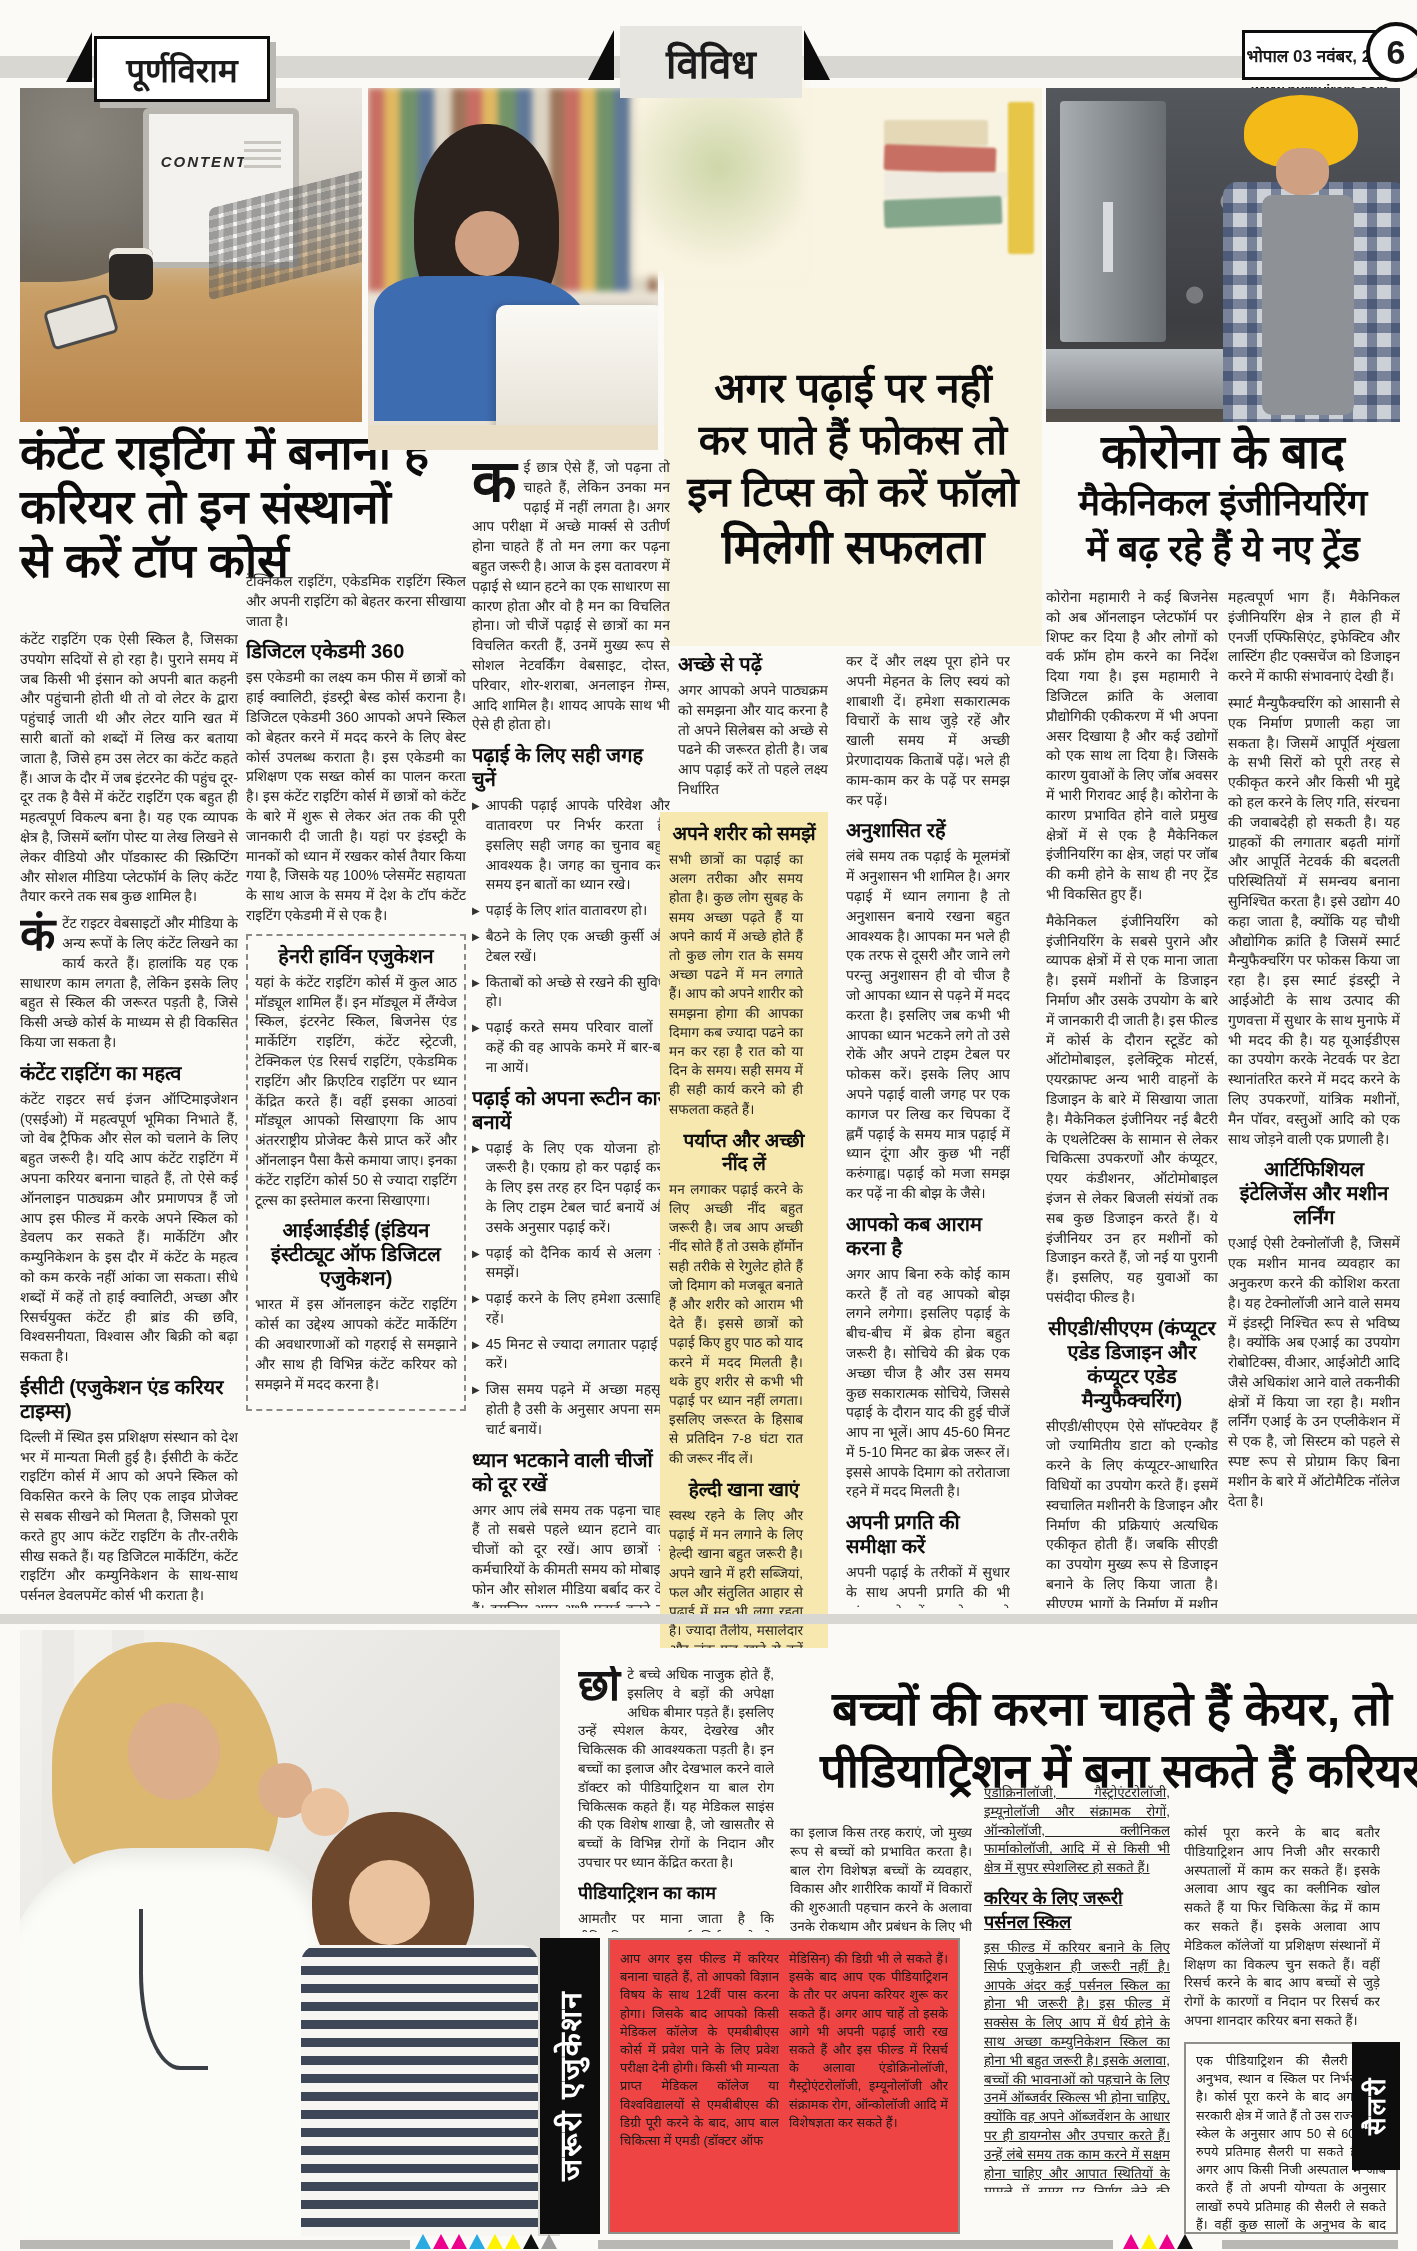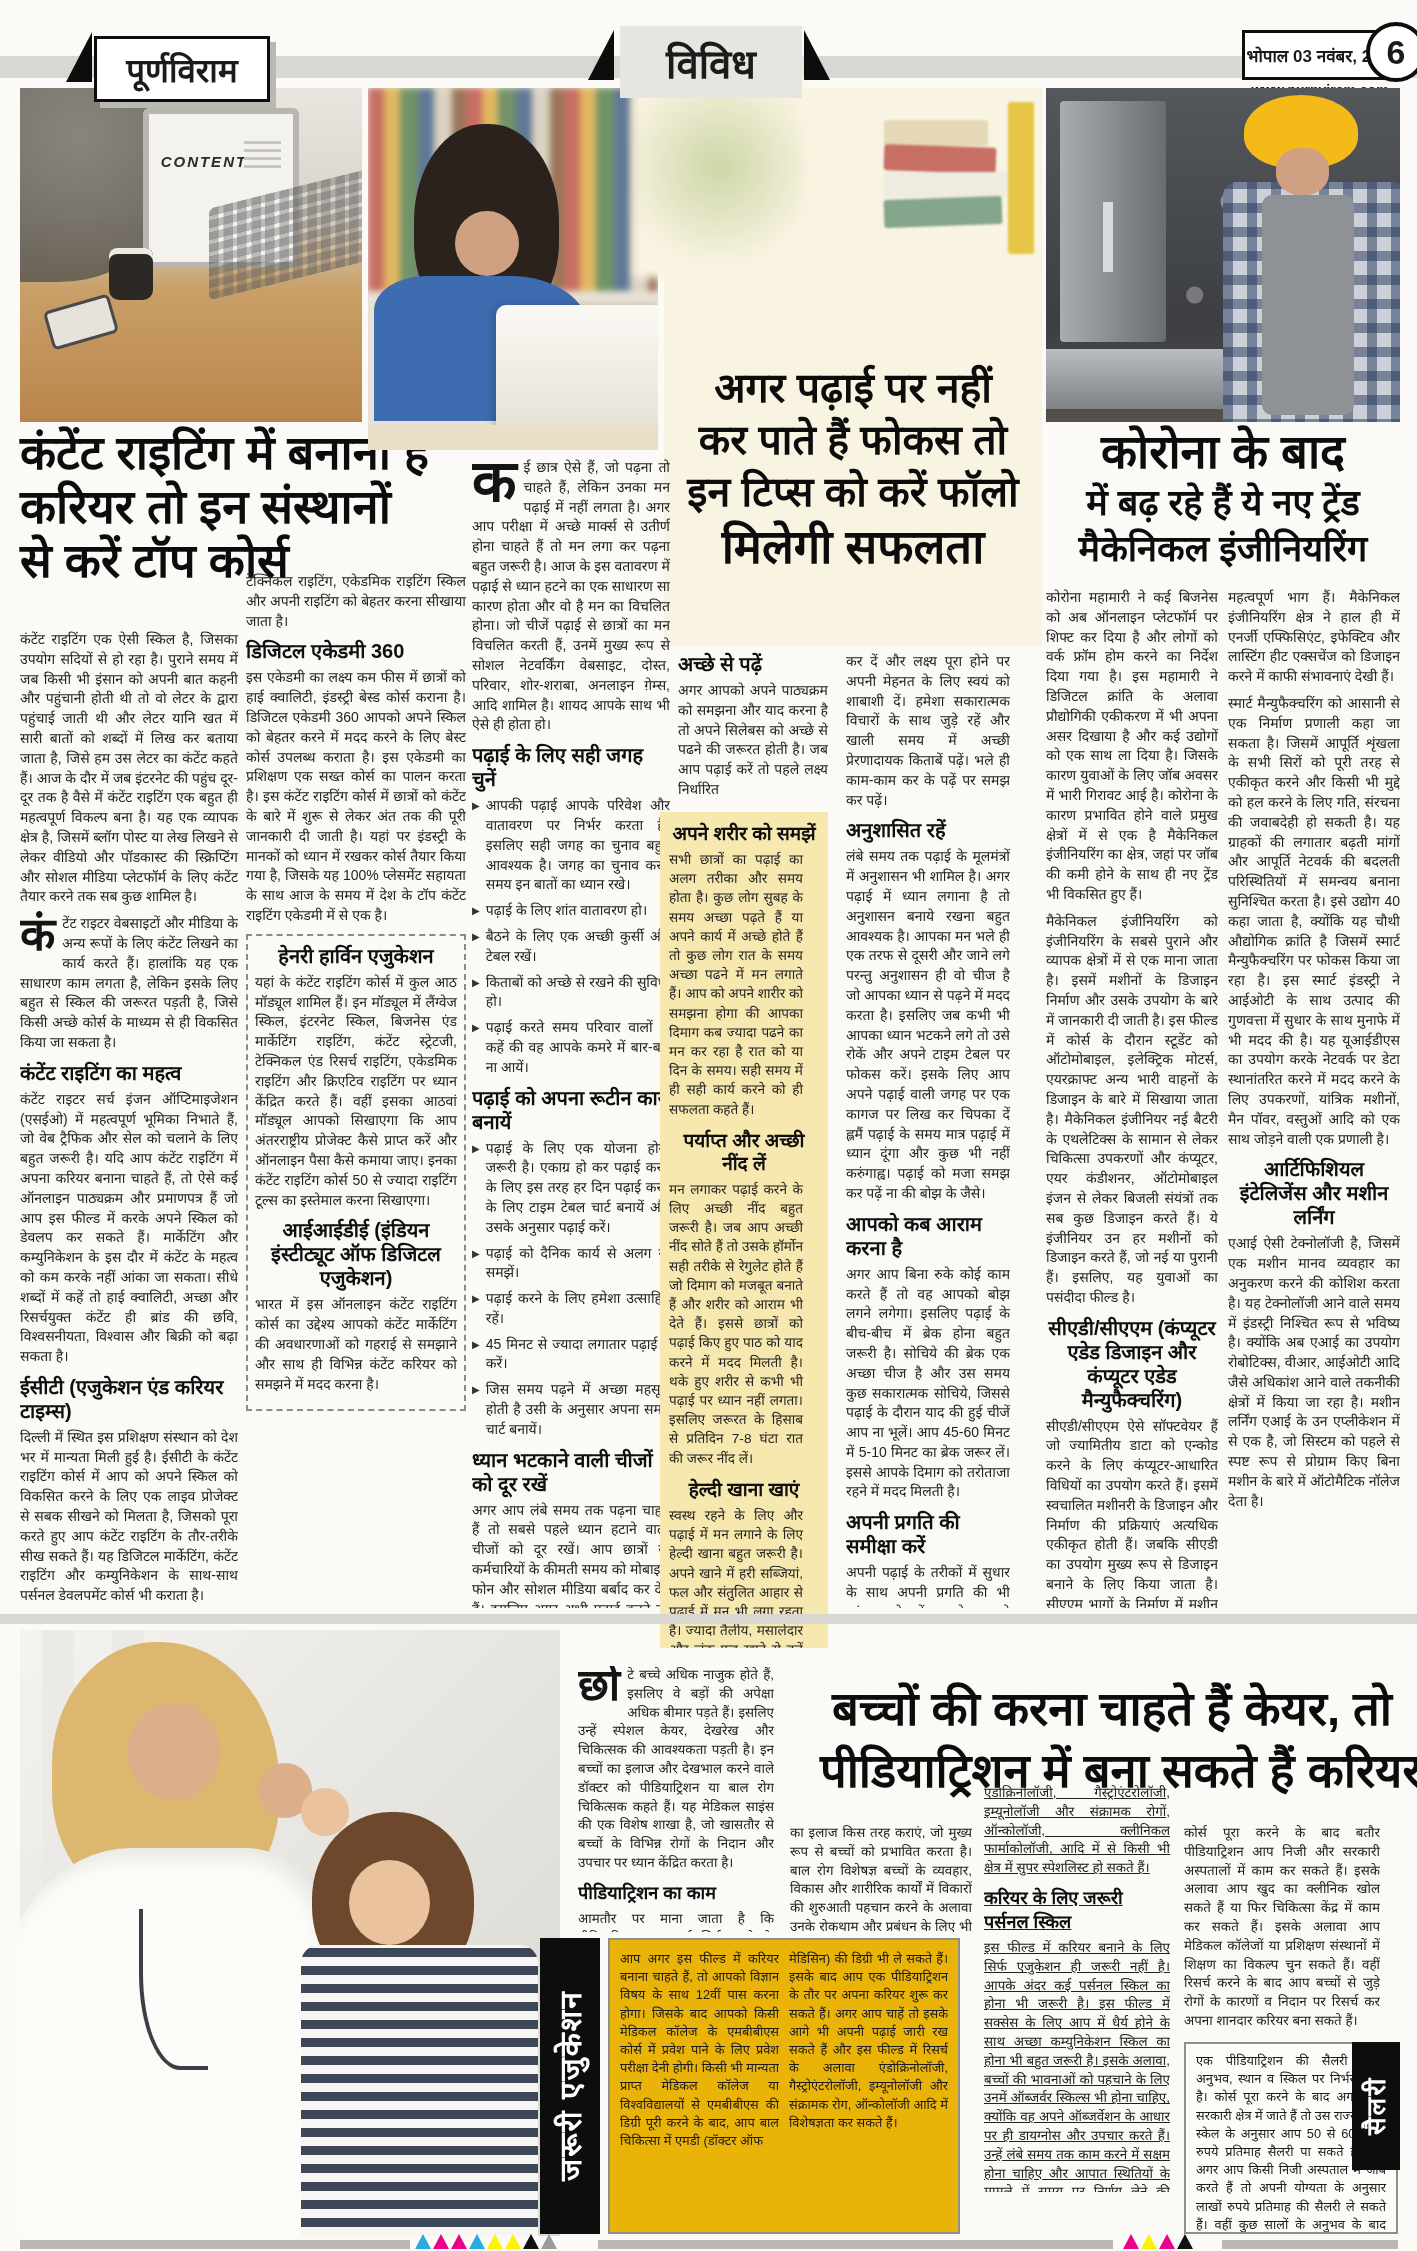--- a/index.html
+++ b/index.html
@@ -97,21 +97,21 @@
           overflow:hidden;text-align:justify;font-size:13.6px;line-height:19.2px;color:#242424;}
   .ypanel .sh{font-size:19px;line-height:23px;text-align:center;margin:10px 0 5px;}
   .ypanel p{margin:0 16px 6px 0;}
   
   .dashed{border:2px dashed #8b8b86;padding:8px 7px;margin-top:8px;}
   
   .divider{left:0;top:1614px;width:1417px;height:10px;background:#d8d7d2;}
   .vtab{background:#0d0d0d;color:#fff;display:flex;align-items:center;justify-content:center;
         writing-mode:vertical-rl;transform:rotate(180deg);font-weight:800;letter-spacing:2px;}
   .edutab{left:540px;top:1938px;width:60px;height:296px;font-size:30px;z-index:3;}
-  .edubox{left:608px;top:1938px;width:352px;height:296px;border:2px solid #8f8f8a;background:#eab308;
+  .edubox{left:608px;top:1938px;width:352px;height:296px;border:2px solid #8f8f8a;background:#ef4444;
           box-sizing:border-box;padding:10px;display:flex;gap:10px;z-index:2;}
   .edubox .ec{flex:1;overflow:hidden;text-align:justify;font-size:12.8px;line-height:18.2px;}
   .salbox{left:1184px;top:2042px;width:214px;height:192px;border:2px solid #8f8f8a;background:#fdfcf8;
           box-sizing:border-box;padding:8px 10px;overflow:hidden;text-align:justify;font-size:12.8px;line-height:18.2px;z-index:2;}
   .saltab{left:1352px;top:2042px;width:48px;height:128px;font-size:26px;z-index:4;}
   
   .regband{top:2240px;height:9px;background:#b9b8b4;}
   .tri{display:inline-block;width:0;height:0;border-left:8px solid transparent;border-right:8px solid transparent;margin:0 1px;vertical-align:bottom;}
   .regrow{position:absolute;top:2229px;height:20px;display:flex;align-items:flex-end;}
 </style>
@@ -273,22 +273,22 @@
     <div class="pw-machine"></div>
     <div class="pw-drill"></div>
     <div class="pw-bed"></div>
     <div class="pw-shirt"></div>
     <div class="pw-vest"></div>
     <div class="pw-helmet"></div>
     <div class="pw-face"></div>
   </div>
   <div class="hl" style="left:1046px;top:424px;width:354px;text-align:center;">
     <div style="font-size:47px;line-height:56px;">कोरोना के बाद</div>
+    <div style="font-size:36px;line-height:46px;">मैकेनिकल इंजीनियरिंग</div>
     <div style="font-size:36px;line-height:46px;">में बढ़ रहे हैं ये नए ट्रेंड</div>
-    <div style="font-size:36px;line-height:46px;">मैकेनिकल इंजीनियरिंग</div>
   </div>
   <div class="c" style="left:1046px;top:588px;width:172px;height:1020px;">
     <p>कोरोना महामारी ने कई बिजनेस को अब ऑनलाइन प्लेटफॉर्म पर शिफ्ट कर दिया है और लोगों को वर्क फ्रॉम होम करने का निर्देश दिया गया है। इस महामारी ने डिजिटल क्रांति के अलावा प्रौद्योगिकी एकीकरण में भी अपना असर दिखाया है और कई उद्योगों को एक साथ ला दिया है। जिसके कारण युवाओं के लिए जॉब अवसर में भारी गिरावट आई है। कोरोना के कारण प्रभावित होने वाले प्रमुख क्षेत्रों में से एक है मैकेनिकल इंजीनियरिंग का क्षेत्र, जहां पर जॉब की कमी होने के साथ ही नए ट्रेंड भी विकसित हुए हैं।</p>
     <p>मैकेनिकल इंजीनियरिंग को इंजीनियरिंग के सबसे पुराने और व्यापक क्षेत्रों में से एक माना जाता है। इसमें मशीनों के डिजाइन निर्माण और उसके उपयोग के बारे में जानकारी दी जाती है। इस फील्ड में कोर्स के दौरान स्टूडेंट को ऑटोमोबाइल, इलेक्ट्रिक मोटर्स, एयरक्राफ्ट अन्य भारी वाहनों के डिजाइन के बारे में सिखाया जाता है। मैकेनिकल इंजीनियर नई बैटरी के एथलेटिक्स के सामान से लेकर चिकित्सा उपकरणों और कंप्यूटर, एयर कंडीशनर, ऑटोमोबाइल इंजन से लेकर बिजली संयंत्रों तक सब कुछ डिजाइन करते हैं। ये इंजीनियर उन हर मशीनों को डिजाइन करते हैं, जो नई या पुरानी हैं। इसलिए, यह युवाओं का पसंदीदा फील्ड है।</p>
     <div class="sh ctr">सीएडी/सीएएम (कंप्यूटर एडेड डिजाइन और कंप्यूटर एडेड मैन्युफैक्चरिंग)</div>
     <p>सीएडी/सीएएम ऐसे सॉफ्टवेयर हैं जो ज्यामितीय डाटा को एन्कोड करने के लिए कंप्यूटर-आधारित विधियों का उपयोग करते हैं। इसमें स्वचालित मशीनरी के डिजाइन और निर्माण की प्रक्रियाएं अत्यधिक एकीकृत होती हैं। जबकि सीएडी का उपयोग मुख्य रूप से डिजाइन बनाने के लिए किया जाता है। सीएएम भागों के निर्माण में मशीन टूल्स का नियंत्रण है। यह पूर्व डिजाइनरों की मदद करने के साथ विनिर्माण लागत को कम करता है। दोनों सॉफ्टवेयर के लिए एक शक्तिशाली कंप्यूटर की आवश्यकता होती है।</p>
 
   </div>
   <div class="c" style="left:1228px;top:588px;width:172px;height:1020px;">
     <p>महत्वपूर्ण भाग हैं। मैकेनिकल इंजीनियरिंग क्षेत्र ने हाल ही में एनर्जी एफ्फिसिएंट, इफेक्टिव और लास्टिंग हीट एक्सचेंज को डिजाइन करने में काफी संभावनाएं देखी हैं।</p>

